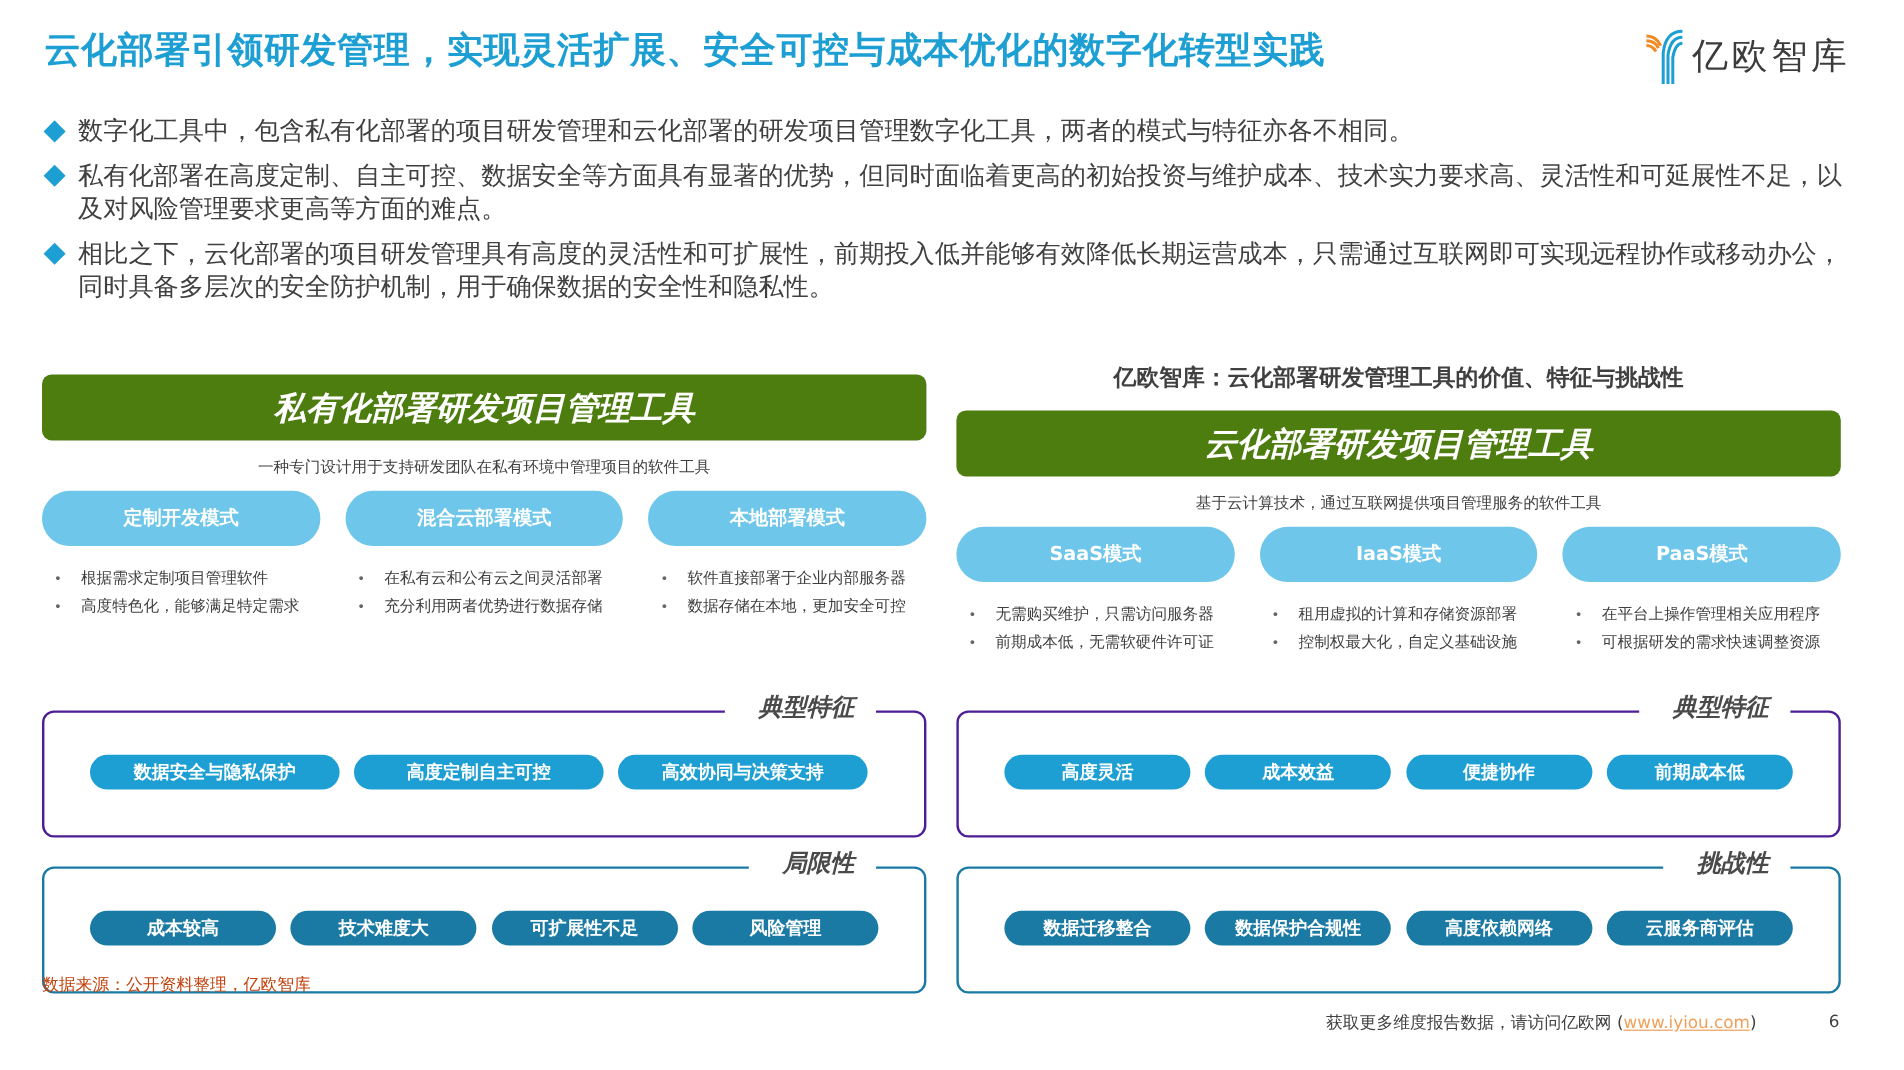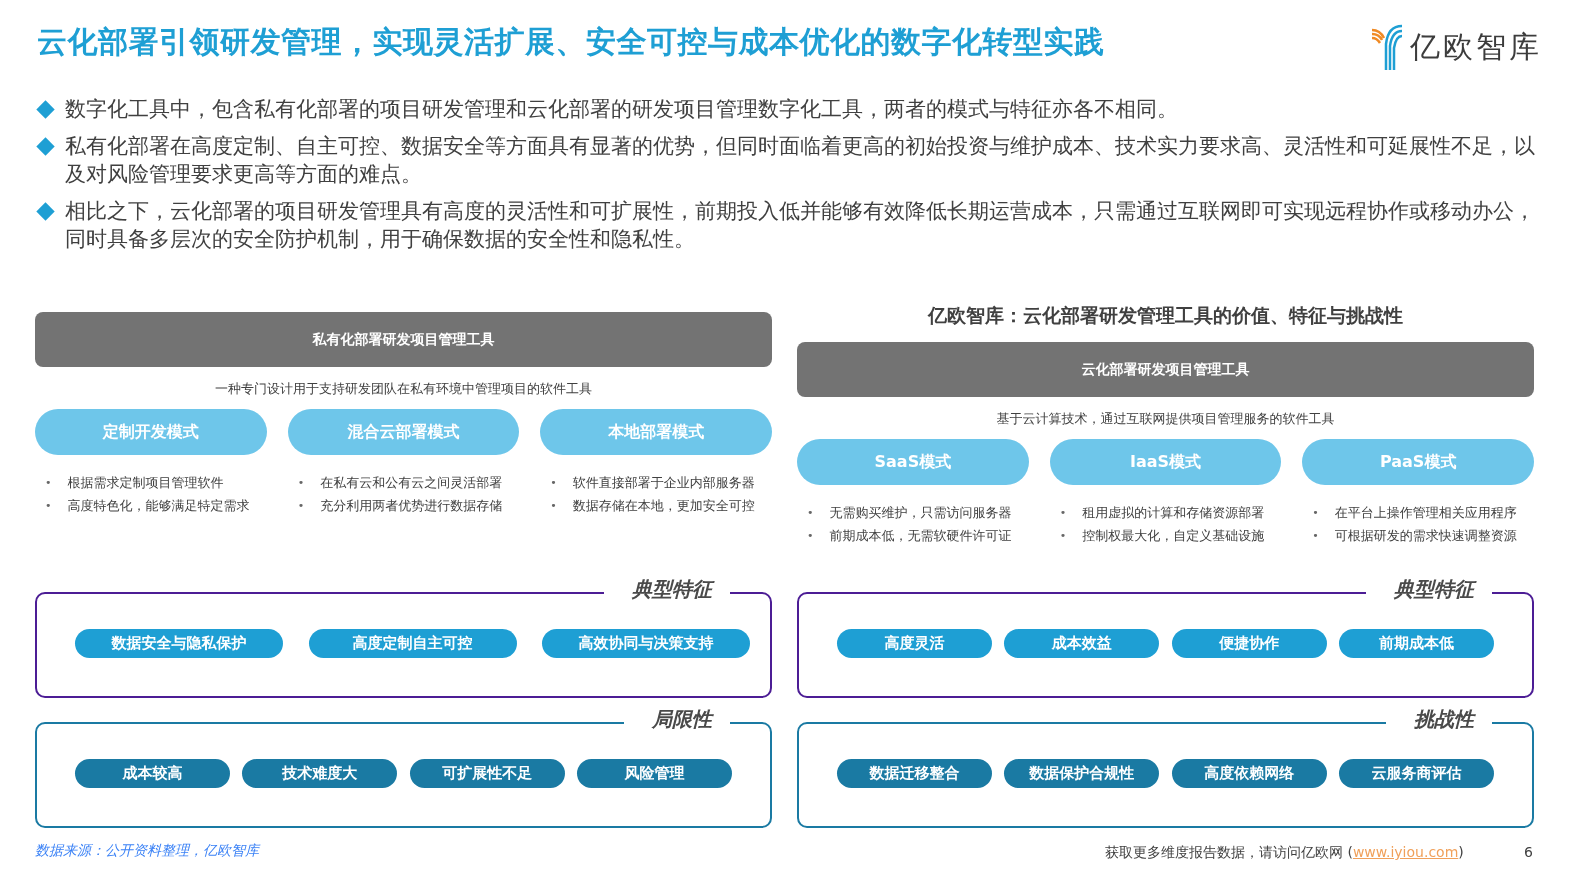--- a/index.html
+++ b/index.html
@@ -15,39 +15,39 @@
   .bullets { position: absolute; left: 37px; top: 95px; width: 1500px; }
   .bullet { display: flex; font-size: 21px; line-height: 28px; color: #404040; margin-bottom: 9px; }
   .bullet .diamond { flex: 0 0 22px; margin-top: 7px; margin-right: 6px; width: 14px; height: 14px; }
   .bullet .diamond i { display: block; width: 13px; height: 13px; background: #1e9fd4; transform: rotate(45deg); margin: 1px 0 0 2px; }
 
   .panel { position: absolute; top: 300px; width: 737px; }
   .panel.left { left: 35px; }
   .panel.right { left: 797px; }
 
   .panel-heading { text-align: center; font-size: 19px; font-weight: bold; color: #404040; height: 30px; line-height: 30px; }
-  .tool-bar { margin-top: 12px; height: 55px; border-radius: 8px; background: #737373; color: #fff; font-size: 14px; font-weight: bold; display: flex; align-items: center; justify-content: center; }
+  .tool-bar { margin-top: 12px; height: 55px; border-radius: 8px; background: #4d7c0f; color: #fff; font-size: 27px; font-weight: bold; display: flex; align-items: center; justify-content: center; font-style: italic; }
   .tool-desc { text-align: center; font-size: 13px; color: #404040; margin-top: 13px; height: 18px; }
 
   .modes { display: flex; justify-content: flex-start; margin-top: 11px; gap: 21px; }
   .mode { width: 232px; }
   .mode-pill { height: 46px; border-radius: 23px; background: #6ec6ea; color: #fff; font-size: 16px; font-weight: bold; display: flex; align-items: center; justify-content: center; }
   .mode-points { margin-top: 16px; padding-left: 10px; }
   .mode-points li { list-style: none; font-size: 13px; color: #404040; line-height: 23px; white-space: nowrap; display: flex; }
   .mode-points li::before { content: "•"; color: #666; margin-right: 16px; font-size: 11px; }
 
   .box { position: absolute; height: 106px; border: 2px solid #4c1d95; border-radius: 10px; }
   .box.dark { border-color: #1a7aa3; }
   .box-label { position: absolute; right: 40px; top: -18px; background: #fff; padding: 0 18px 0 28px; font-size: 20px; font-weight: bold; font-style: italic; color: #4a4a4a; }
   .chips { position: absolute; left: 38px; right: 38px; top: 35px; display: flex; justify-content: space-between; }
   .chip { height: 29px; border-radius: 15px; color: #fff; font-size: 15px; font-weight: bold; display: flex; align-items: center; justify-content: center; }
   .chip.light { background: #1e9fd4; }
   .chip.deep { background: #1a7aa3; }
 
-  .footer-left { position: absolute; left: 35px; top: 842px; font-size: 14px; color: #3b82f6; font-style: italic; }
+  .footer-left { position: absolute; left: 35px; top: 812px; font-size: 14px; color: #c2410c; }
   .footer-right { position: absolute; left: 1105px; top: 844px; font-size: 14px; color: #404040; }
   .footer-right a { color: #f0a05a; text-decoration: underline; }
   .page-num { position: absolute; left: 1524px; top: 844px; font-size: 14px; color: #404040; }
 </style>
 </head>
 <body>
 
 <div class="title">云化部署引领研发管理，实现灵活扩展、安全可控与成本优化的数字化转型实践</div>
 
 <div class="logo">
@@ -106,21 +106,21 @@
       <ul class="mode-points">
         <li>软件直接部署于企业内部服务器</li>
         <li>数据存储在本地，更加安全可控</li>
       </ul>
     </div>
   </div>
 </div>
 
 <div class="box" style="left:35px; top:592px; width:737px;">
   <div class="box-label">典型特征</div>
-  <div class="chips" style="left:38px; right:20px;">
+  <div class="chips" style="left:38px; right:47px;">
     <div class="chip light" style="width:208px;">数据安全与隐私保护</div>
     <div class="chip light" style="width:208px;">高度定制自主可控</div>
     <div class="chip light" style="width:208px;">高效协同与决策支持</div>
   </div>
 </div>
 
 <div class="box dark" style="left:35px; top:722px; width:737px;">
   <div class="box-label">局限性</div>
   <div class="chips">
     <div class="chip deep" style="width:155px;">成本较高</div>

